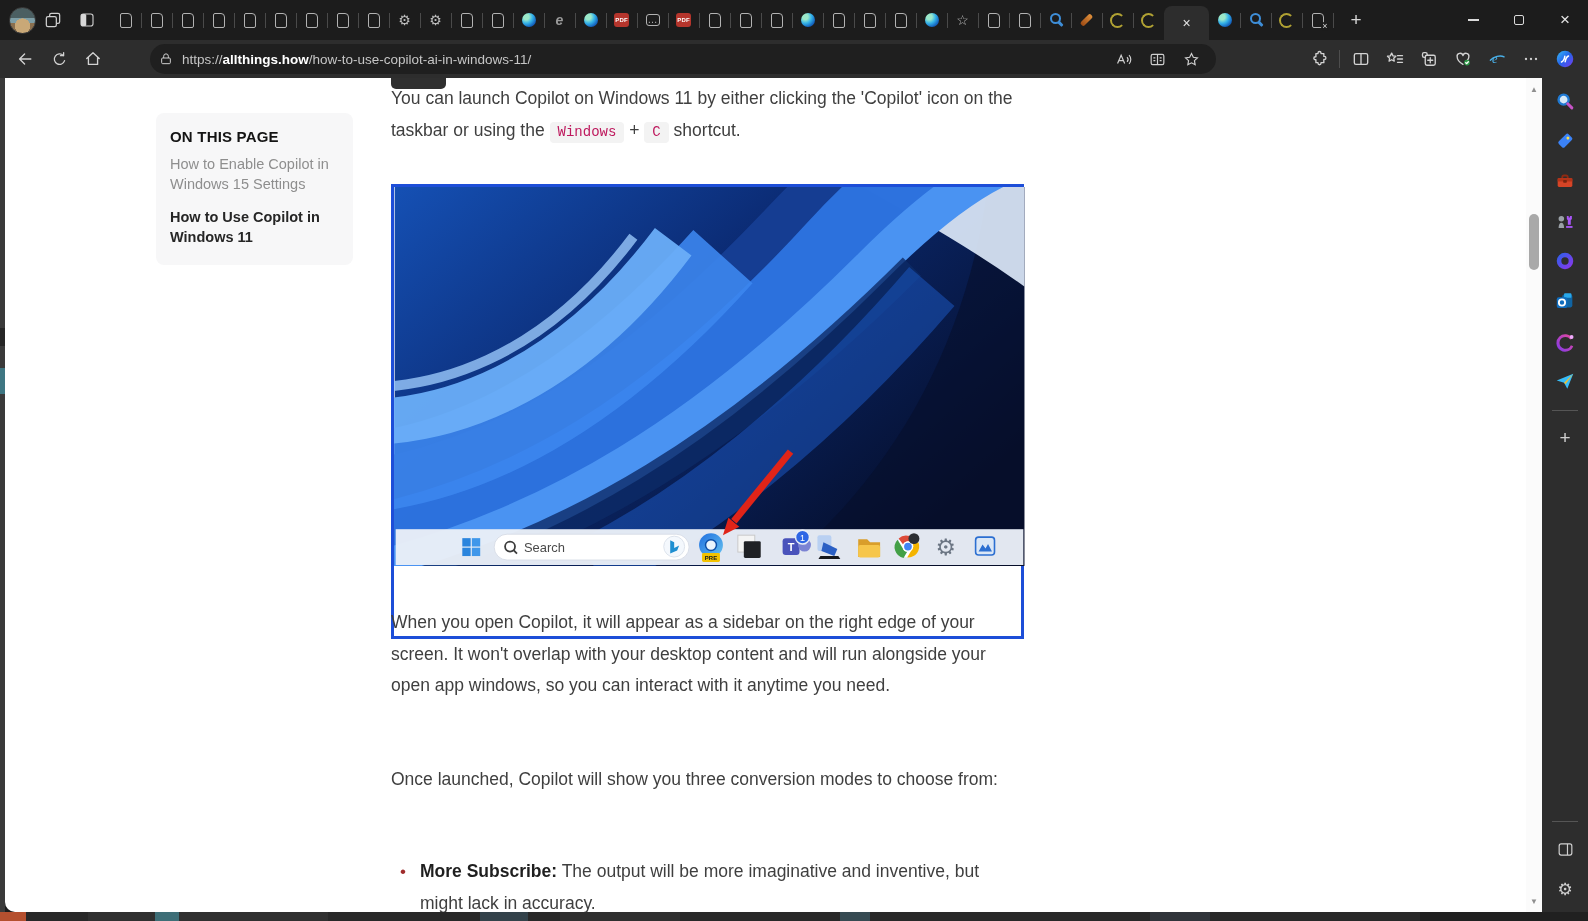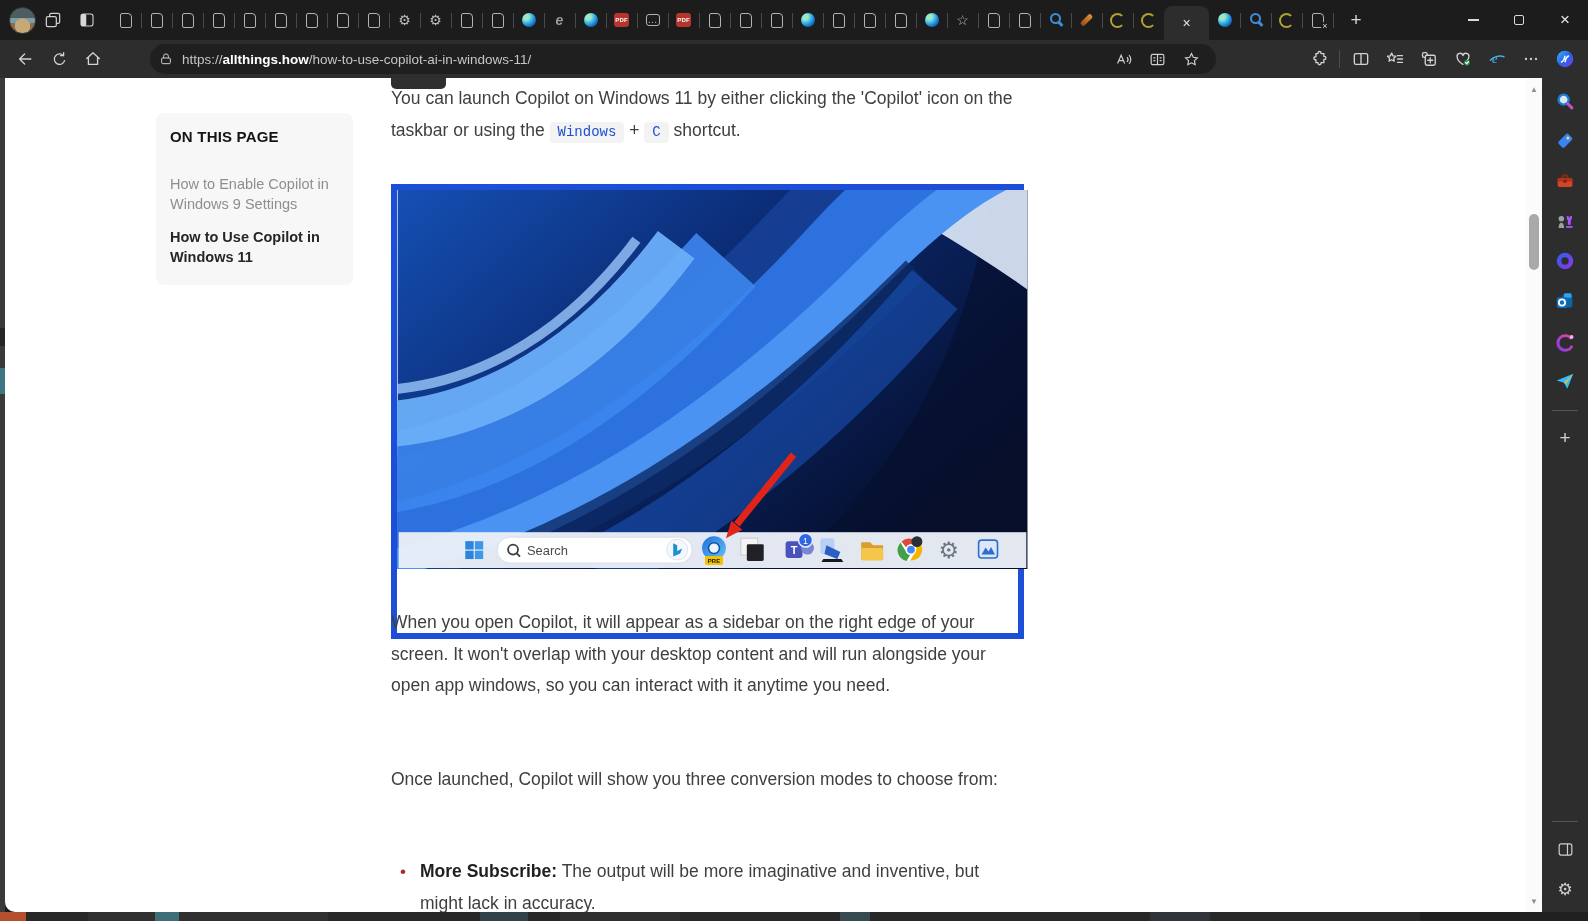--- a/index.html
+++ b/index.html
@@ -80,37 +80,37 @@
   .tb-sep { width:1px; height:18px; background:#4d4d4d; margin:0 4px; }
 
   
   #page { position:absolute; left:5px; top:78px; width:1537px; height:834px; background:#fff;
     border-radius:0 0 0 10px; overflow:hidden; }
   #clipped-stub { position:absolute; left:386px; top:0; width:55px; height:11px; background:#2f2f2f;
     border-radius:0 0 5px 5px; }
 
   #toc { position:absolute; left:151px; top:35px; width:197px; background:#f7f7f8; border-radius:8px;
     padding:15px 16px 18px 14px; }
-  #toc h3 { font-size:15px; color:#141414; letter-spacing:.2px; margin-bottom:30px; }
+  #toc h3 { font-size:15px; color:#141414; letter-spacing:.2px; margin-bottom:10px; }
   .toc-item { font-size:14.5px; line-height:1.35; margin-bottom:14px; cursor:pointer; }
   .toc-item.muted { color:#8e8e8e; }
   .toc-item.current { color:#262626; font-weight:bold; margin-bottom:0; }
 
   .para { position:absolute; left:386px; width:622px; font-size:17.5px; line-height:31.5px; color:#3f3f3f; }
-  .kbd { font-family:"Liberation Mono", monospace; font-size:14px; background:#f3f3f3; color:#1d4ed8;
+  .kbd { font-family:"Liberation Mono", monospace; font-size:14px; background:#f3f3f3; color:#be185d;
     border-radius:4px; padding:2px 8px 3px; }
   #p1 { top:5px; }
   #p2 { top:529px; }
   #p3 { top:686px; }
   #bullet1 { position:absolute; left:391px; top:778px; width:612px; font-size:17.5px; line-height:31.5px;
     color:#3f3f3f; padding-left:24px; }
   #bullet1 .dot { position:absolute; left:4px; top:0; color:#a02c2c; font-size:17px; }
   #bullet1 b { color:#1f1f1f; }
 
-  #figure { position:absolute; left:386px; top:106px; width:633px; height:455px; border:6px solid #1d4ed8; }
+  #figure { position:absolute; left:386px; top:106px; width:633px; height:455px; border:3px solid #1d4ed8; }
 
   #subscribe { position:absolute; left:1340px; top:744px; width:133px; height:50px; background:#0d0d0d;
     border-radius:26px; display:flex; align-items:center; justify-content:center; gap:9px; cursor:pointer; }
   #subscribe span { color:#fff; font-size:15.5px; }
 
   
   #v-scroll { position:absolute; right:0; top:0; width:16px; height:834px; background:#fbfbfb; }
   .scroll-arrow { position:absolute; left:0; width:16px; height:16px; display:flex; align-items:center;
     justify-content:center; color:#8f8f8f; font-size:8px; }
   #scroll-up { top:3px; } #scroll-down { bottom:3px; }
@@ -387,21 +387,21 @@
         </svg>
       </div>
     </div>
   </div>
 
   <div id="page">
     <div id="clipped-stub"></div>
 
     <div id="toc">
       <h3>ON THIS PAGE</h3>
-      <div class="toc-item muted">How to Enable Copilot in Windows 9 Settings</div>
+      <div class="toc-item muted">How to Enable Copilot in Windows 15 Settings</div>
       <div class="toc-item current">How to Use Copilot in Windows 11</div>
     </div>
 
     <p class="para" id="p1"><span>You can launch Copilot on Windows 11 by either clicking the 'Copilot' icon on the taskbar or using the </span><span class="kbd">Windows</span><span> + </span><span class="kbd">C</span><span> shortcut.</span></p>
 
     <div id="figure">
       <svg width="631" height="379" viewBox="0 0 633 381">
         <defs>
           <linearGradient id="bgG" x1="0" y1="0" x2="1" y2="0.7">
             <stop offset="0" stop-color="#1550b4"></stop>

